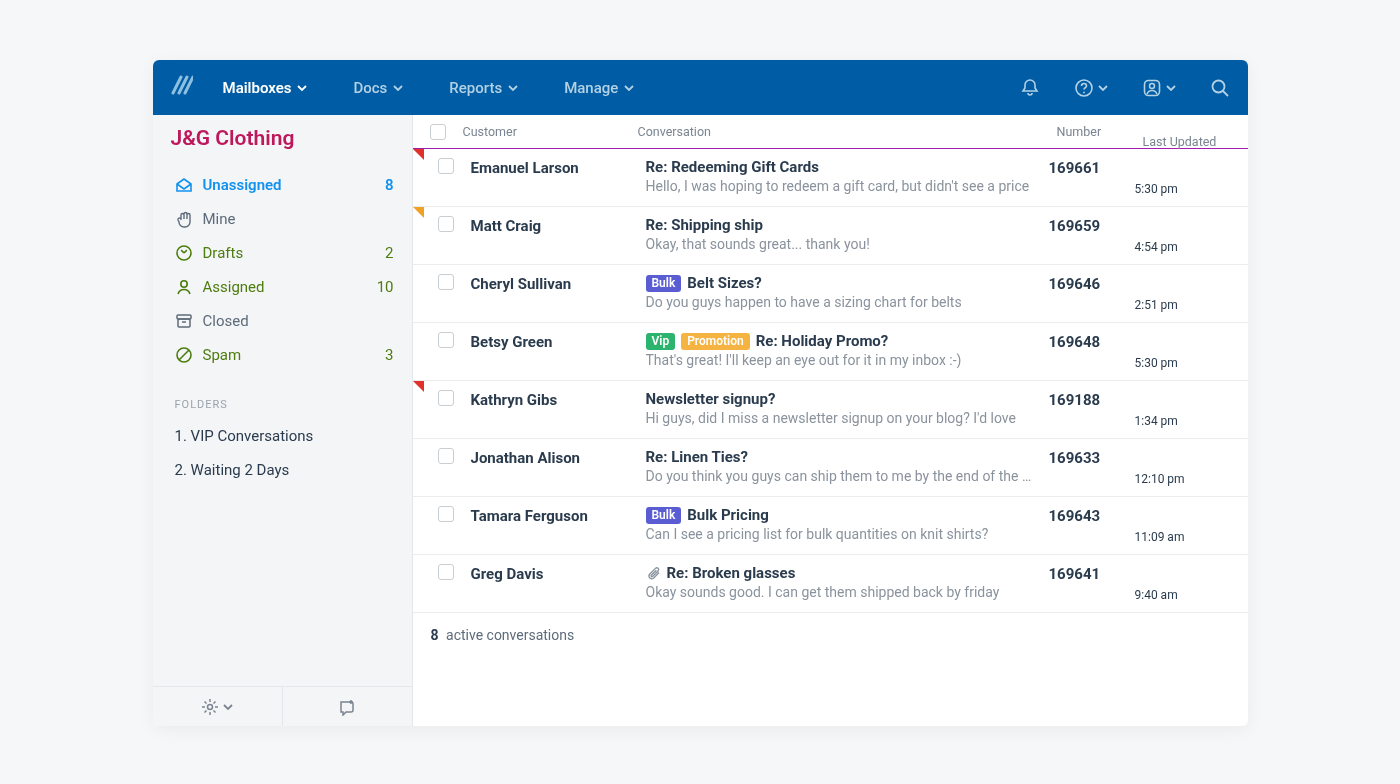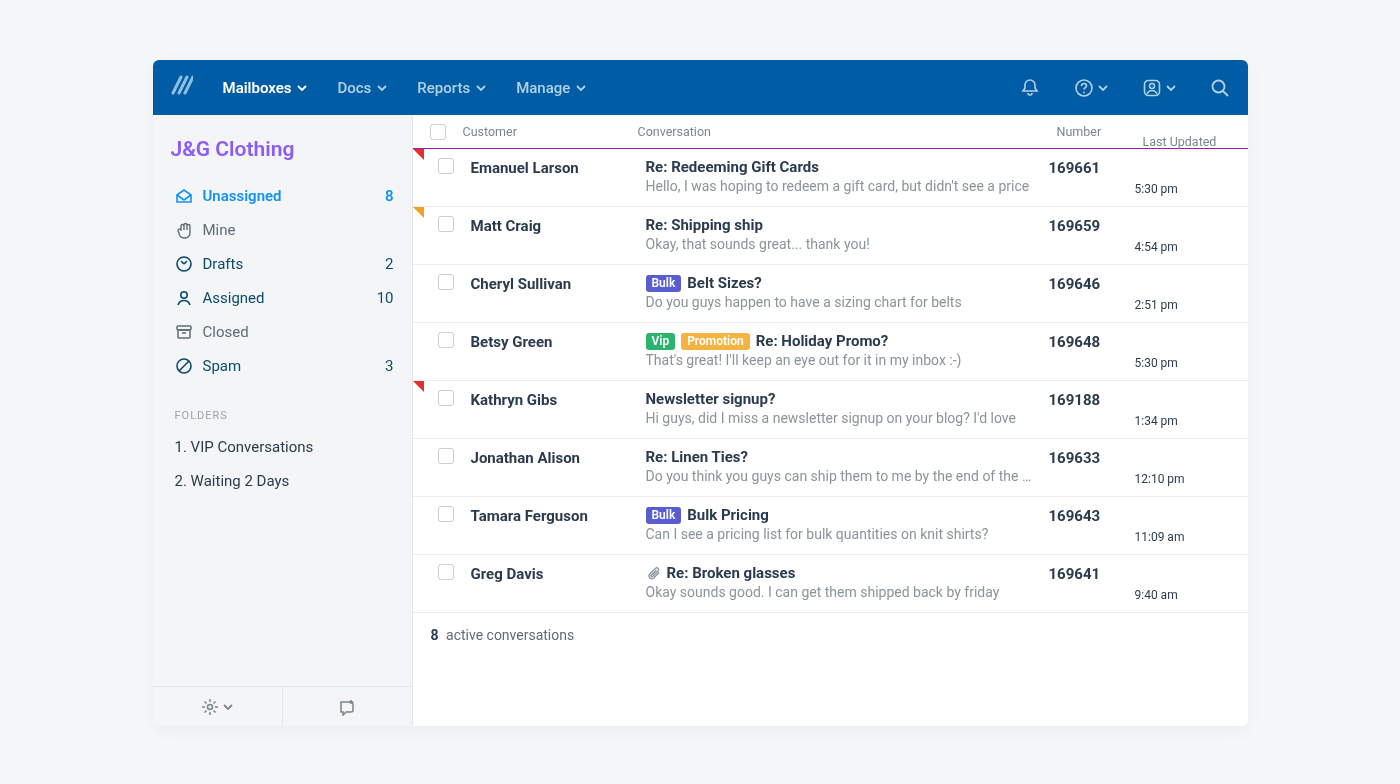--- a/index.html
+++ b/index.html
@@ -27,21 +27,21 @@
   
   .topbar {
     background: #005ca4;
     height: 55px;
     display: flex;
     align-items: center;
     padding: 0 18px;
     color: #fff;
   }
   .logo svg { width: 22px; height: 22px; }
-  .nav { display: flex; align-items: center; gap: 30px; margin-left: 30px; }
+  .nav { display: flex; align-items: center; gap: 46px; margin-left: 30px; }
   .nav-item {
     display: flex; align-items: center; gap: 6px;
     color: #b3d1e4; font-size: 15px; font-weight: 500; cursor: pointer;
   }
   .nav-item.active { color: #fff; font-weight: 600; }
   .nav-item .chev { width: 10px; height: 10px; }
   .topbar-right { margin-left: auto; display: flex; align-items: center; gap: 34px; }
   .topbar-right .iconbtn { color: #b3d1e4; cursor: pointer; display: flex; align-items: center; gap: 4px; }
   .topbar-right svg { width: 20px; height: 20px; }
 
@@ -52,36 +52,36 @@
   .sidebar {
     width: 260px;
     background: #f4f5f7;
     border-right: 1px solid #e4e7ea;
     display: flex;
     flex-direction: column;
   }
   .mailbox-title {
     font-size: 21px;
     font-weight: 600;
-    color: #8b5cf6;
-    padding: 22px 18px 18px 18px;
+    color: #be185d;
+    padding: 11px 18px 18px 18px;
   }
   .side-list { list-style: none; padding: 0 8px 0 12px; }
   .side-item {
     display: flex; align-items: center;
     padding: 8px 10px;
     font-size: 15px;
     color: #5d6b7a;
     cursor: pointer;
     border-radius: 4px;
   }
   .side-item.active { color: #1292ee; font-weight: 600; }
   .side-item .s-ico { width: 18px; height: 18px; margin-right: 10px; flex: 0 0 18px; }
   .side-item .count { margin-left: auto; font-size: 15px; }
-  .side-item.dark { color: #0c4a6e; }
+  .side-item.dark { color: #4d7c0f; }
 
   .folders-label {
     font-size: 11px; letter-spacing: 1px; color: #9aa3ad;
     padding: 26px 22px 8px 22px;
   }
   .folder-item {
     padding: 8px 22px;
     font-size: 15px;
     color: #2a3b4d;
     cursor: pointer;

